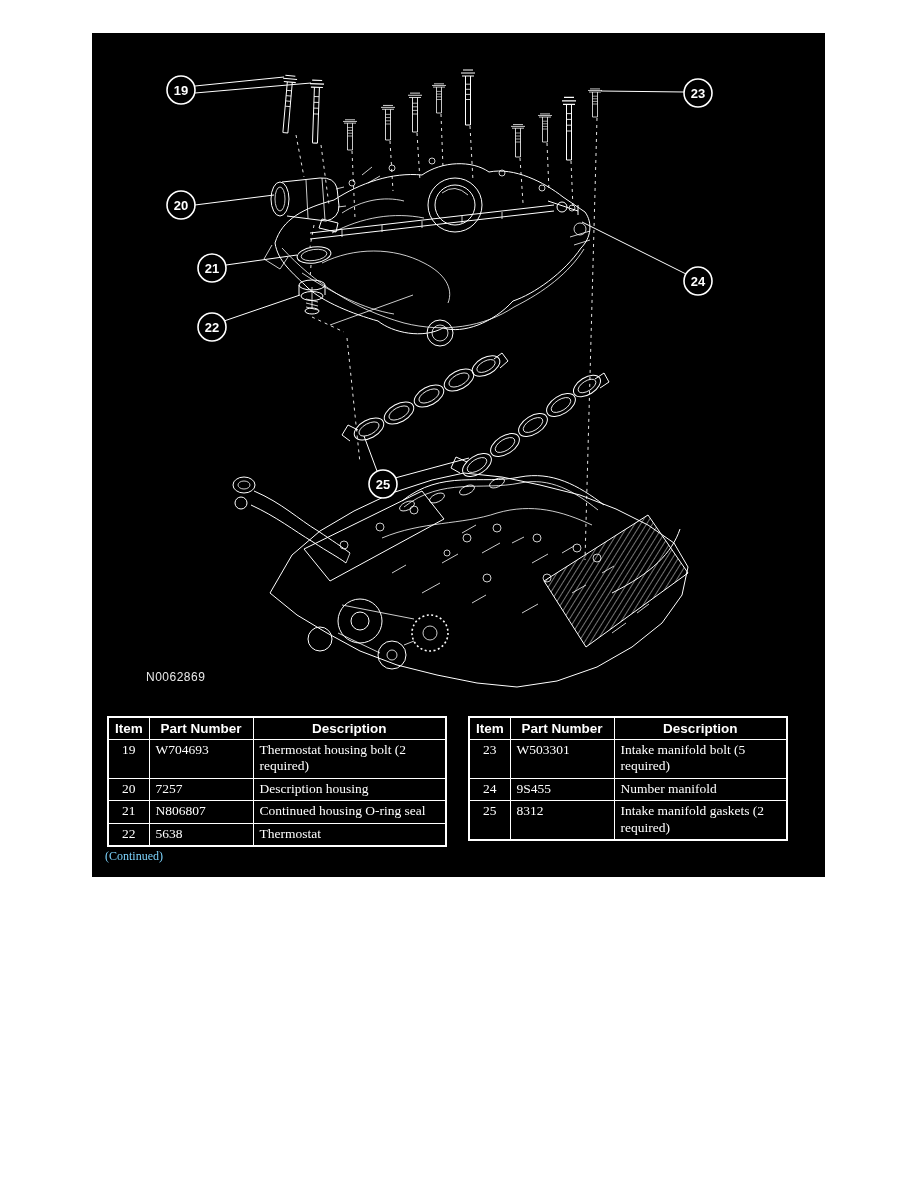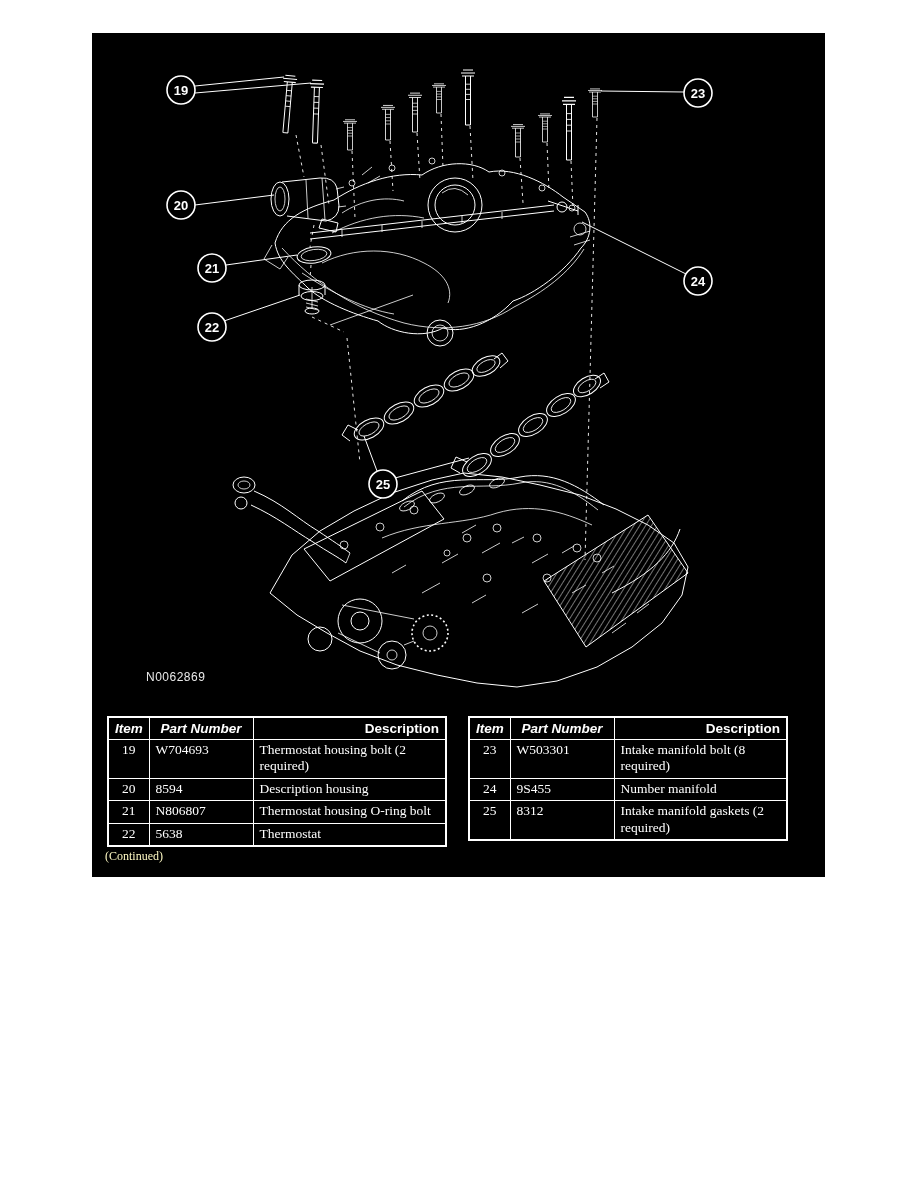--- a/index.html
+++ b/index.html
@@ -36,31 +36,31 @@
     table-layout:fixed;
   }
   .parts-table.left{left:15px;width:340px;}
   .parts-table.right{left:376px;width:320px;}
   .parts-table th,.parts-table td{
     border:1.5px solid #ffffff;color:#ffffff;
     vertical-align:top;overflow:hidden;
   }
   .parts-table th{
     font:bold 13.5px "Liberation Sans", sans-serif;
-    text-align:right;padding:3px 6px 2px 6px;height:16px;
-  }
-  .parts-table th.c{text-align:center;font-style:italic;}
+    text-align:center;padding:3px 6px 2px 6px;height:16px;
+  }
+  .parts-table th.c{text-align:center;}
   .parts-table td{
     font:13.5px "Liberation Serif", serif;line-height:1.22;
     padding:2px 6px 3px 6px;
   }
   .parts-table td.c{text-align:center;}
   .continued-note{
     position:absolute;left:13px;top:816px;
-    color:#fef9c3;font:12px "Liberation Serif", serif;
+    color:#7dd3fc;font:12px "Liberation Serif", serif;
   }
 </style>
 </head>
 <body>
 
 <div class="panel">
 
   <svg class="diagram-svg" width="733" height="680" viewBox="0 0 733 680">
     <defs>
       <g id="bolt">
@@ -276,27 +276,27 @@
       <th class="c">Part Number</th>
       <th>Description</th>
     </tr>
     <tr>
       <td class="c">19</td>
       <td>W704693</td>
       <td>Thermostat housing bolt (2 required)</td>
     </tr>
     <tr>
       <td class="c">20</td>
-      <td>8594</td>
+      <td>7257</td>
       <td>Description housing</td>
     </tr>
     <tr>
       <td class="c">21</td>
       <td>N806807</td>
-      <td>Thermostat housing O-ring bolt</td>
+      <td>Continued housing O-ring seal</td>
     </tr>
     <tr>
       <td class="c">22</td>
       <td>5638</td>
       <td>Thermostat</td>
     </tr>
   </tbody>
     </table>
 
   <table class="parts-table right">
@@ -307,21 +307,21 @@
       </colgroup>
     <tbody>
         <tr>
       <th class="c">Item</th>
       <th class="c">Part Number</th>
       <th>Description</th>
     </tr>
     <tr>
       <td class="c">23</td>
       <td>W503301</td>
-      <td>Intake manifold bolt (8 required)</td>
+      <td>Intake manifold bolt (5 required)</td>
     </tr>
     <tr>
       <td class="c">24</td>
       <td>9S455</td>
       <td>Number manifold</td>
     </tr>
     <tr>
       <td class="c">25</td>
       <td>8312</td>
       <td>Intake manifold gaskets (2 required)</td>

